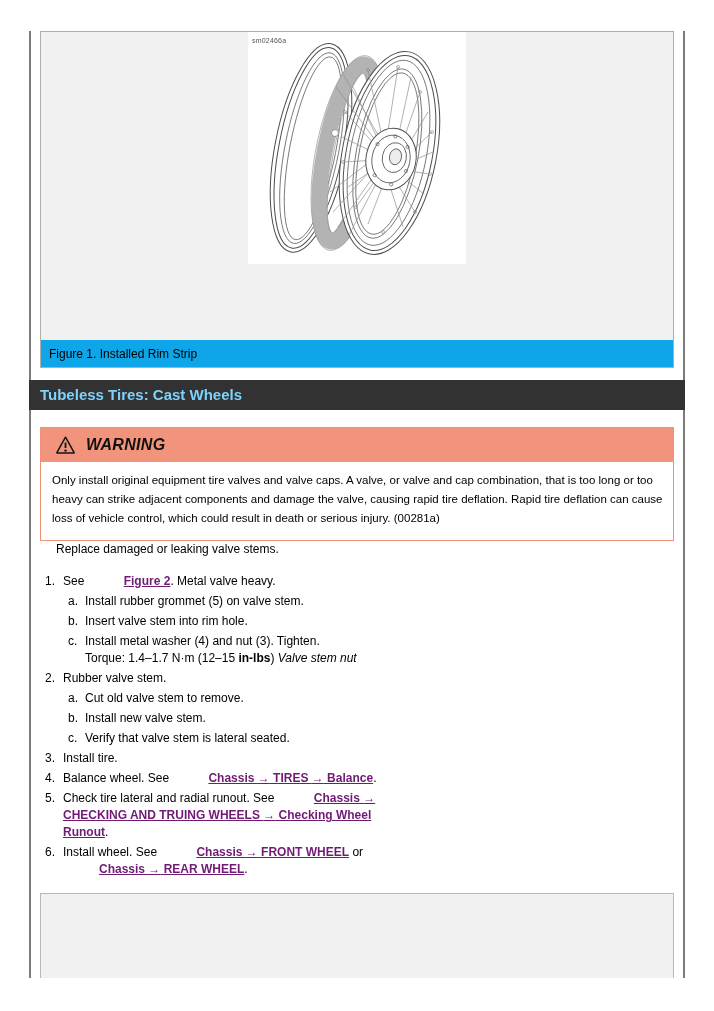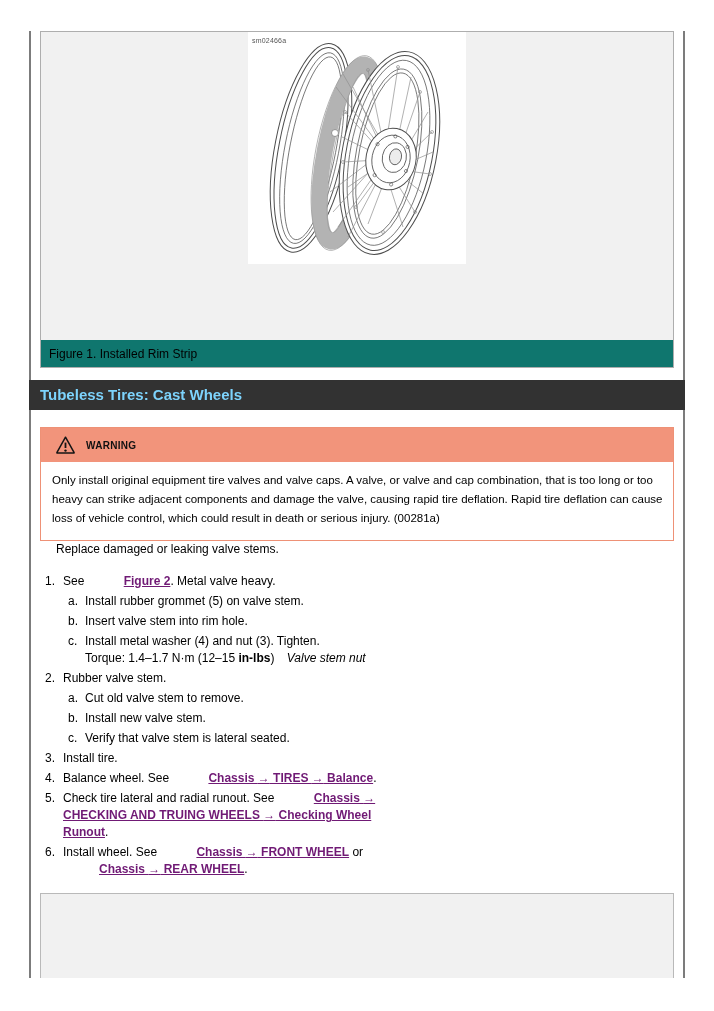--- a/index.html
+++ b/index.html
@@ -10,47 +10,47 @@
   .vline{position:absolute;top:31px;width:2px;height:947px;background:#7c7c7c;}
   .vline.left{left:29px;}
   .vline.right{left:683px;}
 
   
   .figure1{position:absolute;left:40px;top:31px;width:634px;background:#fff;
     border:1px solid #aeaeae;box-sizing:border-box;}
   .fig-img-area{height:308px;background:#f1f1f1;}
   .fig-whitebox{width:218px;height:232px;background:#ffffff;margin:0 auto;position:relative;}
   .fig-label{position:absolute;left:4px;top:5px;font-size:7px;color:#555;letter-spacing:0.2px;}
-  .fig-caption{background:#0f766e;padding:7px 8px 6px 8px;font-size:12px;color:#000;}
+  .fig-caption{background:#0ea5e9;padding:7px 8px 6px 8px;font-size:12px;color:#000;}
 
   
   .section-header{position:absolute;left:29px;top:380px;width:656px;height:30px;
     background:#323232;color:#7dd3fc;font-size:15px;font-weight:bold;
     line-height:30px;padding-left:11px;box-sizing:border-box;}
 
   
   .warning{position:absolute;left:40px;top:427px;width:634px;
     border:1px solid #ee9176;box-sizing:border-box;background:#fff;}
   .warn-head{height:34px;background:#f2947b;display:flex;align-items:center;padding-left:14px;}
   .warn-tri{flex:none;}
-  .warn-label{margin-left:10px;font-size:10px;font-weight:bold;color:#111;letter-spacing:0.3px;}
+  .warn-label{margin-left:10px;font-size:16px;font-weight:bold;color:#111;letter-spacing:0.3px;font-style:italic;}
   .warn-body{padding:9px 10px 12px 11px;font-size:11.5px;line-height:19px;color:#000;}
 
   .intro{position:absolute;left:56px;top:542px;font-size:12px;color:#000;}
 
   
   .steps{position:absolute;left:40px;top:573px;width:400px;font-size:12px;line-height:17px;color:#000;}
   .step{display:flex;margin-bottom:3px;}
   .step .num{flex:none;width:18px;margin-left:5px;}
   .step .txt{width:325px;}
   .step.sub .num{width:17px;margin-left:28px;}
   .lnk{color:#701a75;font-weight:bold;text-decoration:underline;cursor:pointer;padding-left:36px;}
   .arr{font-weight:normal;}
   .b{font-weight:bold;}
-  .i{font-style:italic;margin-left:9px;}
+  .i{font-style:italic;}
 
   
   .bottom-box{position:absolute;left:40px;top:893px;width:634px;height:85px;
     background:#f1f1f1;border:1px solid #b9b9b9;border-bottom:none;box-sizing:border-box;}
 
   svg{display:block;}
 </style>
 </head>
 <body>
 

